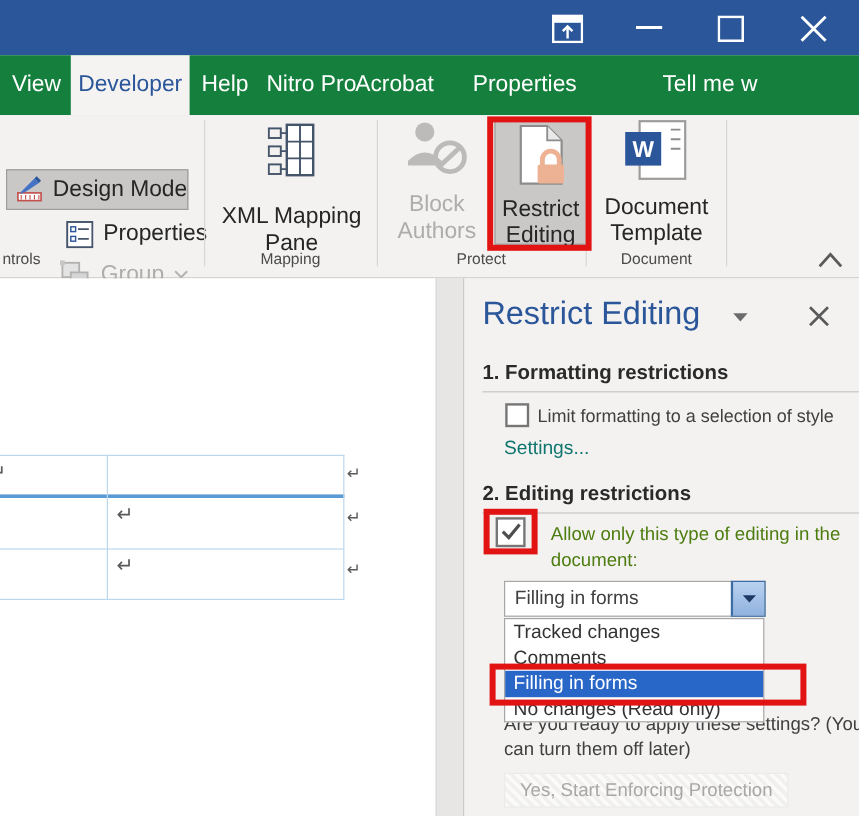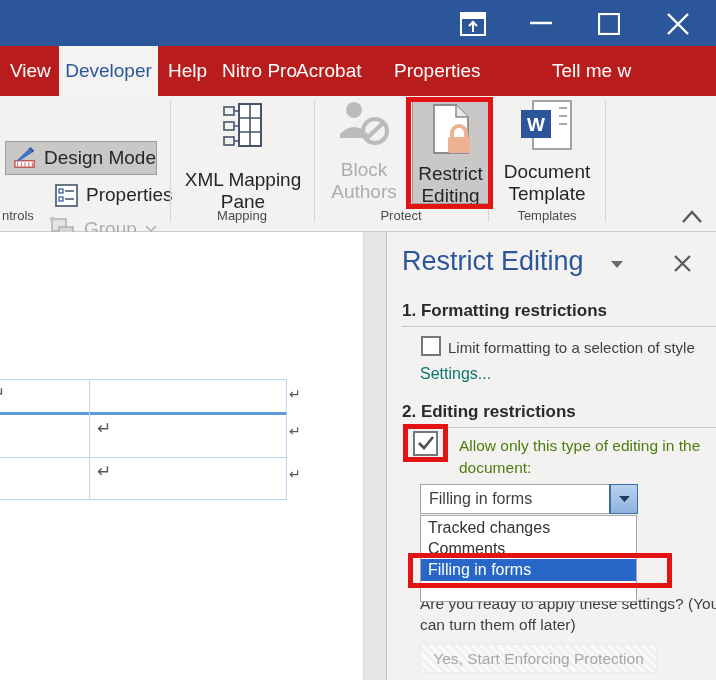--- a/index.html
+++ b/index.html
@@ -4,21 +4,21 @@
 <style>
   * { margin:0; padding:0; box-sizing:border-box; }
   html,body { width:716px; height:680px; overflow:hidden; }
   body { font-family:"Liberation Sans", sans-serif; position:relative; background:#fff; }
 
   
   .titlebar { position:absolute; left:0; top:0; width:716px; height:46px; background:#2B579A; }
   .winbtn { position:absolute; display:flex; align-items:center; justify-content:center; }
 
   
-  .tabrow { position:absolute; left:0; top:46px; width:716px; height:50px; background:#b91c1c; }
+  .tabrow { position:absolute; left:0; top:46px; width:716px; height:50px; background:#15803d; }
   .tab { position:absolute; top:0; height:50px; line-height:50px; color:#fff; font-size:19px; white-space:nowrap; }
   .tab.selected { background:#F4F3F2; color:#2B579A; text-align:center; }
 
   
   .ribbon { position:absolute; left:0; top:96px; width:716px; height:136px; background:#F3F2F1; border-bottom:1px solid #CFCDCB; }
   .rsep { position:absolute; top:4px; height:122px; width:1px; background:#D8D6D4; }
   .rbtn-small { position:absolute; display:flex; align-items:center; gap:8px; font-size:19px; color:#262626; white-space:nowrap;margin-top:41px; }
   .rbtn-big { position:absolute; text-align:center; font-size:19px; color:#262626; line-height:22px; }
   .pressed { background:#C9C8C7; border:1px solid #9E9C9A; }
   .grouplabel { position:absolute; top:112px; font-size:13px; color:#4B4B4B; white-space:nowrap; }
@@ -183,21 +183,21 @@
 
   <div class="rbtn-big" style="left:500px; top:4px; width:94px; height:104px;">
     <svg width="56" height="52" viewBox="0 0 56 52">
       <rect x="14" y="1" width="38" height="48" fill="#fff" stroke="#9B9B9B" stroke-width="1.8"></rect>
       <path d="M40 8 H48 M40 16 H48 M40 24 H48" stroke="#8C8C8C" stroke-width="1.6"></path>
       <rect x="2" y="10" width="30" height="28" fill="#2B579A"></rect>
       <text x="17" y="31" font-size="19" font-family="Liberation Sans, sans-serif" font-weight="bold" fill="#fff" text-anchor="middle">W</text>
     </svg>
     <div style="margin-top:4px;">Document Template</div>
   </div>
-  <span class="grouplabel" style="left:488px; width:118px; text-align:center;">Templates</span>
+  <span class="grouplabel" style="left:488px; width:118px; text-align:center;">Document</span>
 
   <div class="rsep" style="left:605px;"></div>
 
   <div class="winbtn" style="left:678px; top:110px; width:28px; height:20px; position:absolute;">
     <svg width="20" height="13" viewBox="0 0 20 13">
         <path d="M1 12 L10 2 L19 12" fill="none" stroke="#5A5A5A" stroke-width="2.4"></path>
       </svg>
   </div>
 </div>
 
@@ -254,20 +254,21 @@
       <svg width="13" height="8" viewBox="0 0 13 8">
           <path d="M1 1 L6.5 7 L12 1" fill="#1F3864"></path>
         </svg>
     </span>
   </div>
 
   <div class="listbox">
     <div class="opt" style="top:1px;">Tracked changes</div>
     <div class="opt" style="top:22px;">Comments</div>
     <div class="opt sel" style="top:43px; height:22px; line-height:22px;">Filling in forms</div>
+    <div class="opt" style="top:65px;">No changes (Read only)</div>
   </div>
 
   <div class="question">Are you ready to apply these settings? (You can turn them off later)</div>
   <div class="enforce-btn">Yes, Start Enforcing Protection</div>
 </div>
 
 <div class="redrect" style="left:406px; top:97px; width:87px; height:112px;"></div>
 <div class="redrect" style="left:403px; top:424px; width:45px; height:38px;"></div>
 <div class="redrect" style="left:408px; top:553px; width:264px; height:35px;"></div>
 

